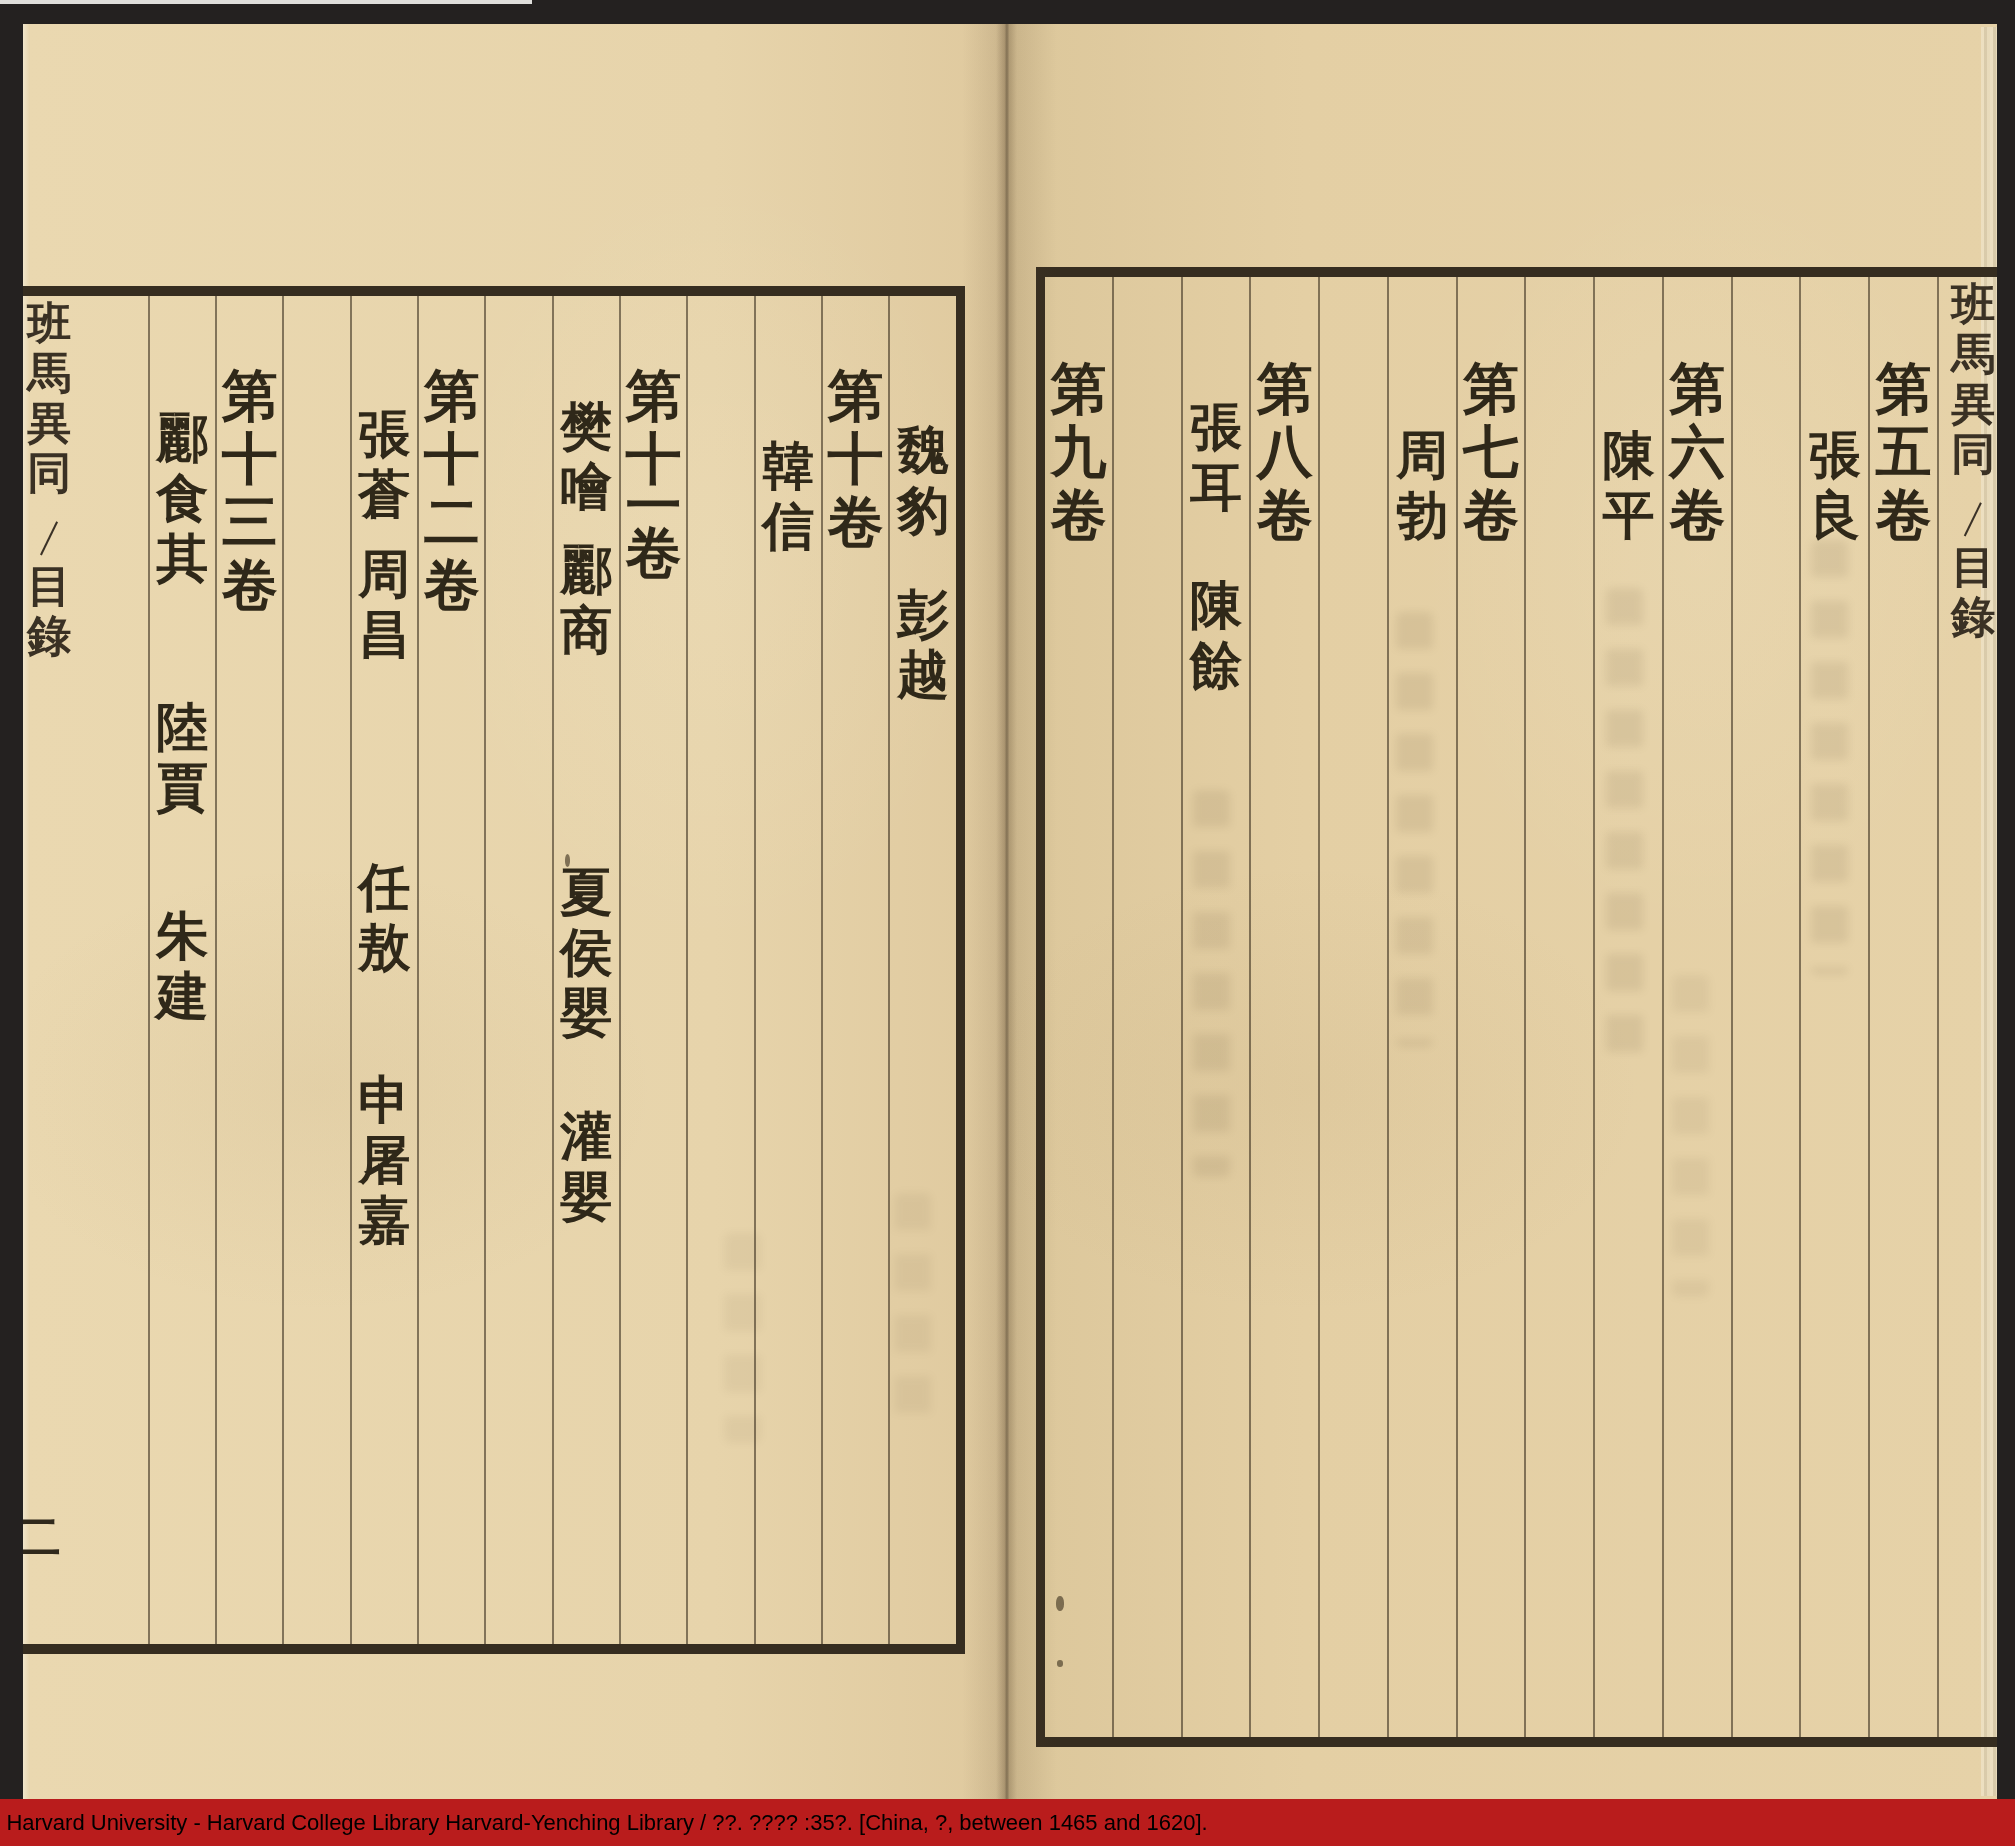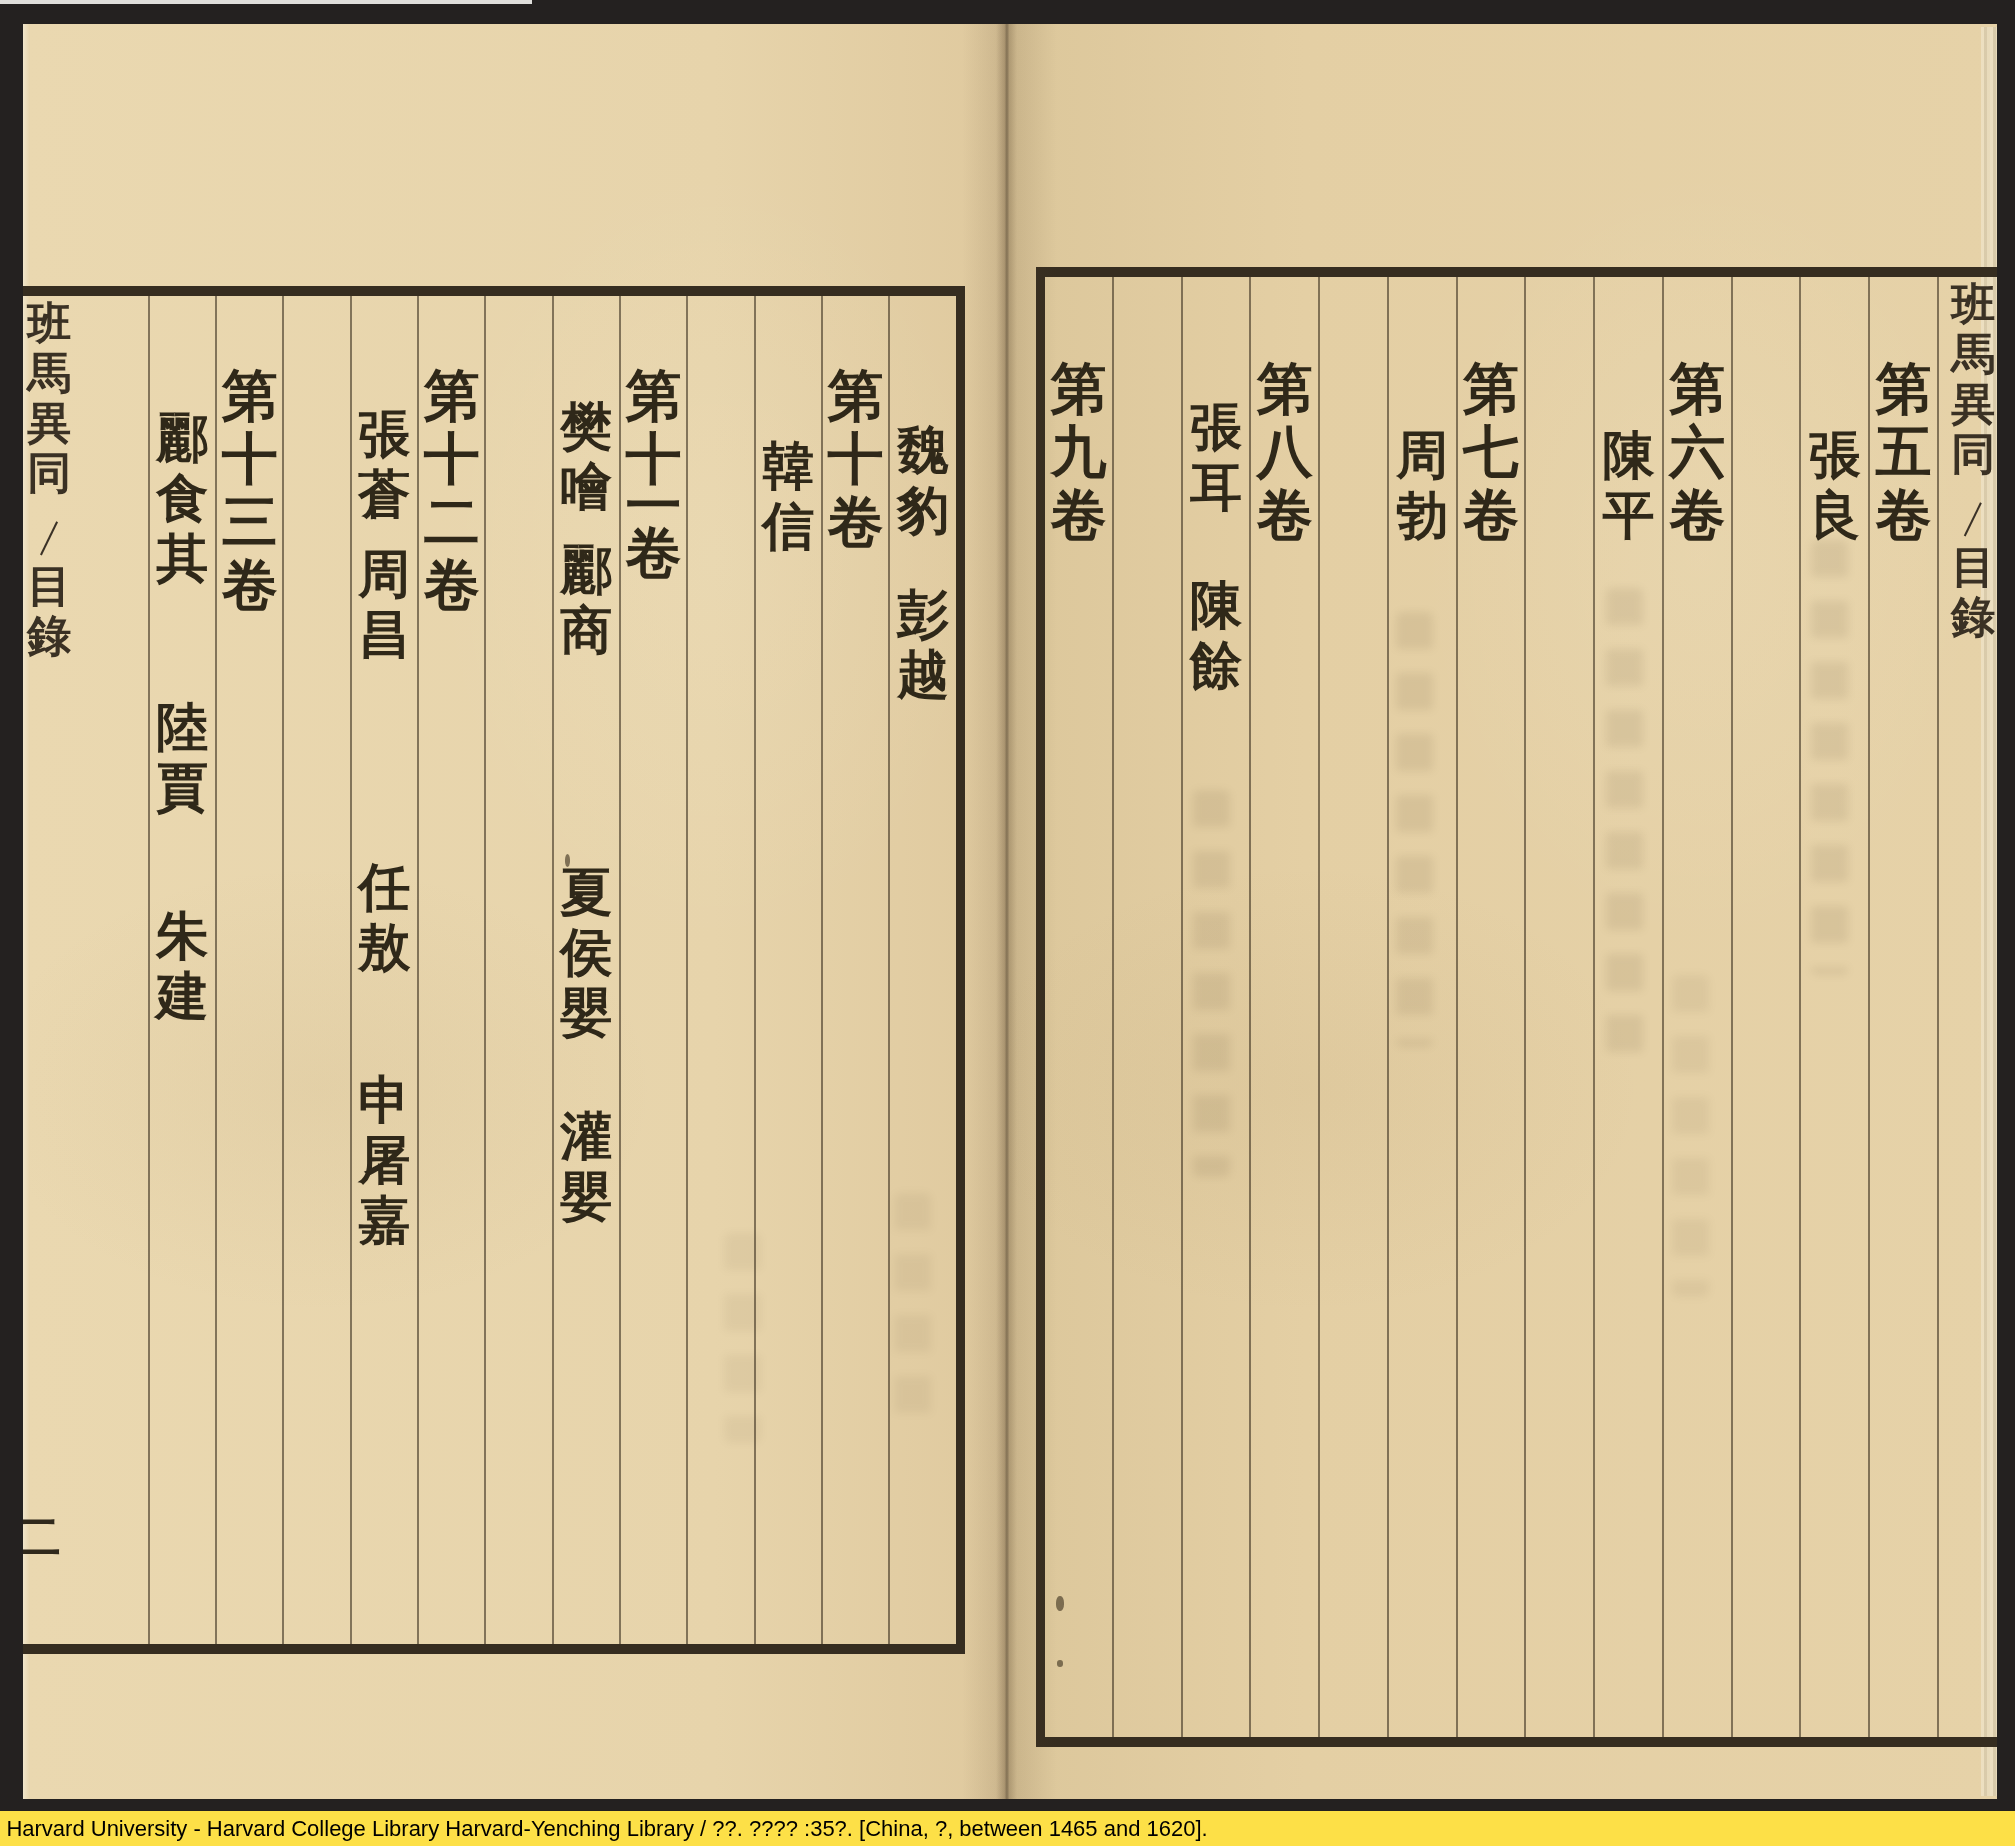--- a/index.html
+++ b/index.html
@@ -51,21 +51,21 @@
   #page-right:after{content:"";position:absolute;top:0;left:0;width:48px;height:100%;
      background:linear-gradient(270deg,rgba(90,68,40,0),rgba(90,68,40,.16));}
   .paper-edge-right{position:absolute;right:0;top:3.2px;width:16px;height:1769px;opacity:.8;
      background:repeating-linear-gradient(90deg,#eee2c6 0 3.2px,#d6c9ab 3.2px 5.6px,#e9ddc0 5.6px 9px);}
   .paper-edge-left{position:absolute;left:0;top:0;width:7.3px;height:100%;background:linear-gradient(90deg,#f0e5ca,#e7d4ab);}
   .ghost{position:absolute;width:37px;border-radius:6.4px;opacity:.13;filter:blur(4px);pointer-events:none;
      background:repeating-linear-gradient(180deg,rgba(96,78,50,.8) 0 37px,rgba(96,78,50,0) 37px 61px);}
   .speck{position:absolute;background:#473a26;border-radius:45%;opacity:.65;}
   #top-sliver{position:absolute;left:0;top:0;width:532px;height:4px;background:#f4f3ef;opacity:.9;}
   
-  #caption-bar{position:absolute;left:0;bottom:0;width:100%;height:36px;background:#fde047;
+  #caption-bar{position:absolute;left:0;bottom:0;width:100%;height:48px;background:#b91c1c;
      display:flex;align-items:center;}
   #caption-text{font-family:"Liberation Sans","DejaVu Sans",sans-serif;font-size:22px;color:#000;
      padding-left:6.4px;white-space:nowrap;}
 </style>
 </head>
 <body>
 
 <div id="stage">
 
   <div id="top-sliver"></div>

